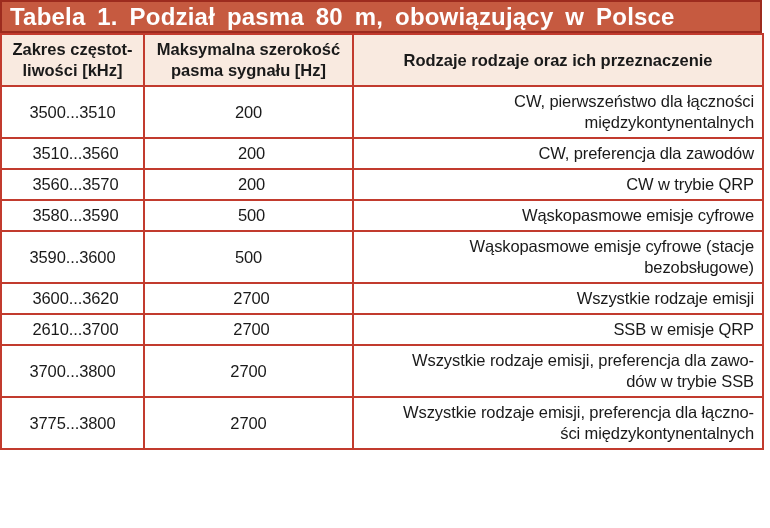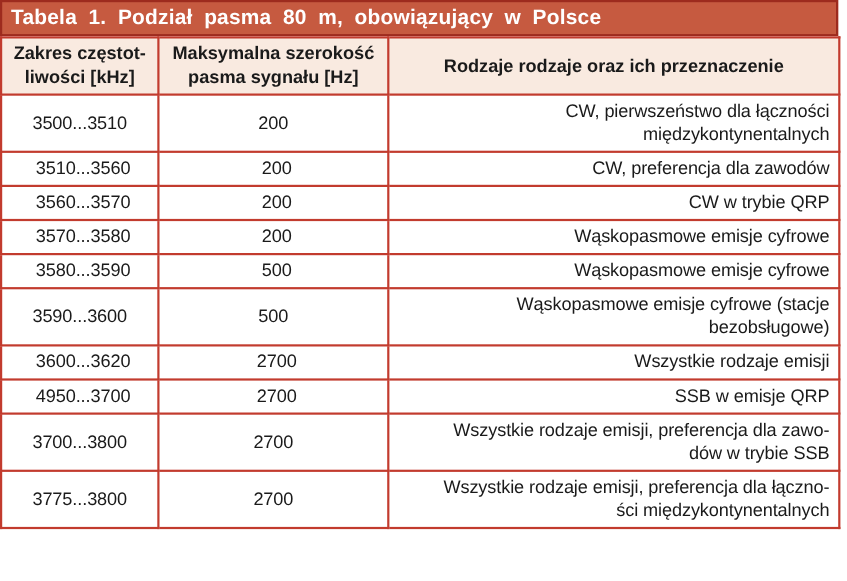--- a/index.html
+++ b/index.html
@@ -13,21 +13,21 @@
     overflow: hidden;
     box-sizing: border-box;
   }
   .title-bar {
     box-sizing: border-box;
     width: 762px;
     height: 33px;
     background: #c65a40;
     border: 2px solid #9d2b1e;
     color: #ffffff;
-    font-size: 19px;
+    font-size: 24px;
     font-weight: bold;
     line-height: 29px;
     padding-left: 8px;
     word-spacing: 5px;
     letter-spacing: 0.2px;
     white-space: nowrap;
     overflow: hidden;
   }
   table.band-table {
     width: 762px;
@@ -96,42 +96,37 @@
           <td class="range-cell">3510...3560</td>
           <td class="bandwidth-cell">200</td>
           <td class="emission-cell">CW, preferencja dla zawodów</td>
         </tr>
         <tr class="single">
           <td class="range-cell">3560...3570</td>
           <td class="bandwidth-cell">200</td>
           <td class="emission-cell">CW w trybie QRP</td>
         </tr>
         <tr class="single">
-          <td class="range-cell">3570...3580</td>
-          <td class="bandwidth-cell">200</td>
-          <td class="emission-cell">Wąskopasmowe emisje cyfrowe</td>
-        </tr>
-        <tr class="single">
           <td class="range-cell">3580...3590</td>
           <td class="bandwidth-cell">500</td>
           <td class="emission-cell">Wąskopasmowe emisje cyfrowe</td>
         </tr>
         <tr class="double">
           <td class="range-cell">3590...3600</td>
           <td class="bandwidth-cell">500</td>
           <td class="emission-cell">Wąskopasmowe emisje cyfrowe (stacje
 bezobsługowe)</td>
         </tr>
         <tr class="single">
           <td class="range-cell">3600...3620</td>
           <td class="bandwidth-cell">2700</td>
           <td class="emission-cell">Wszystkie rodzaje emisji</td>
         </tr>
         <tr class="single">
-          <td class="range-cell">4950...3700</td>
+          <td class="range-cell">2610...3700</td>
           <td class="bandwidth-cell">2700</td>
           <td class="emission-cell">SSB w emisje QRP</td>
         </tr>
         <tr class="double">
           <td class="range-cell">3700...3800</td>
           <td class="bandwidth-cell">2700</td>
           <td class="emission-cell">Wszystkie rodzaje emisji, preferencja dla zawo-
 dów w trybie SSB</td>
         </tr>
         <tr class="double">

